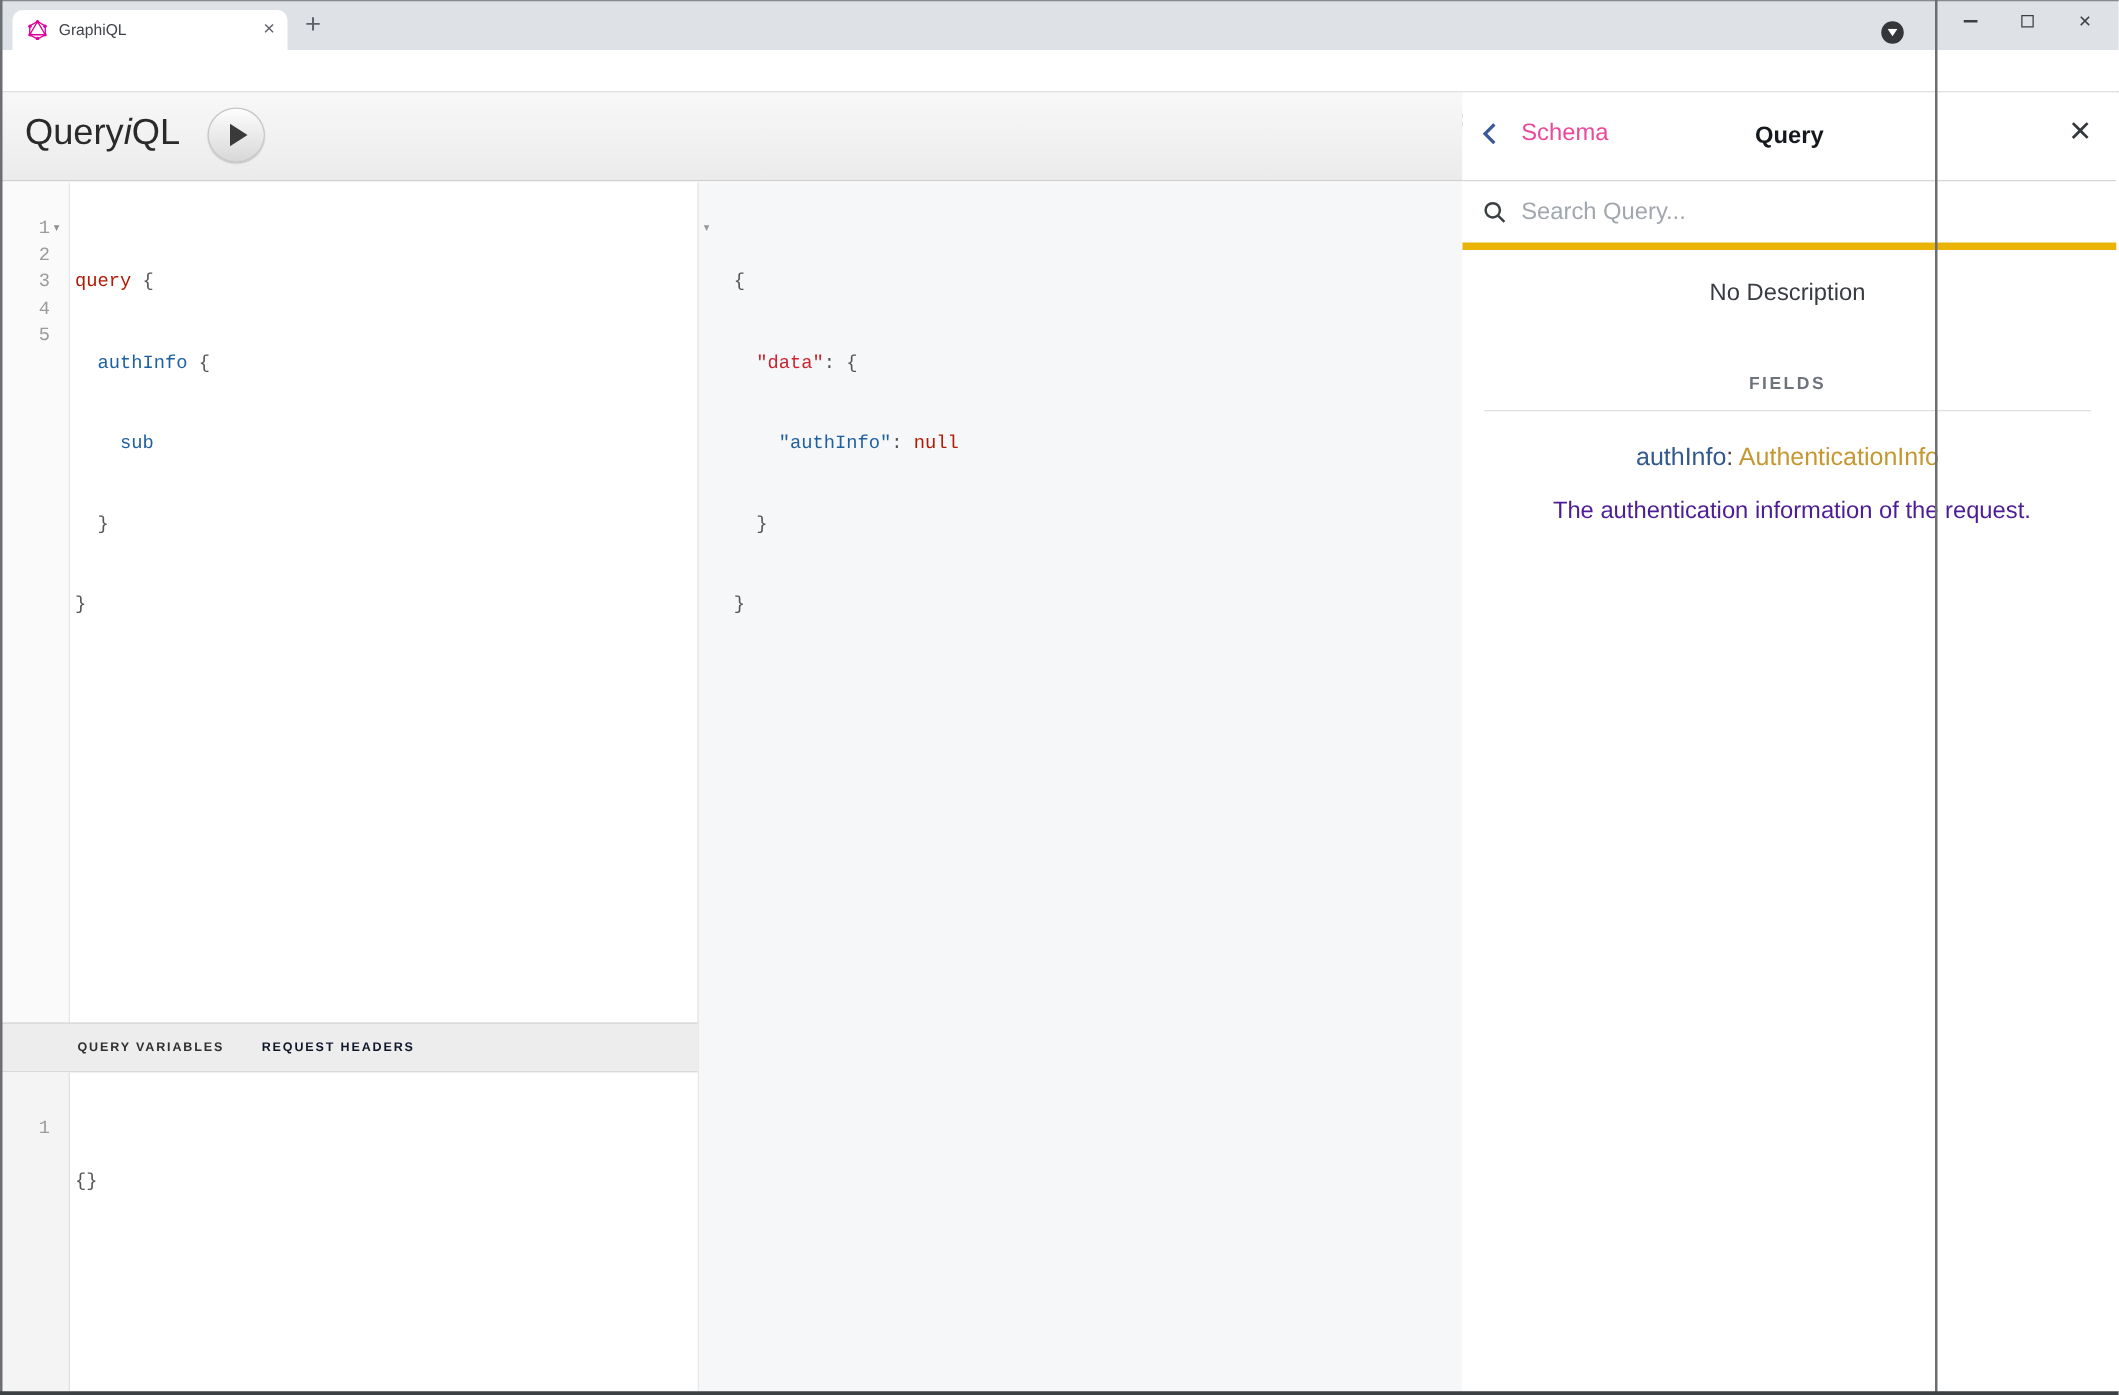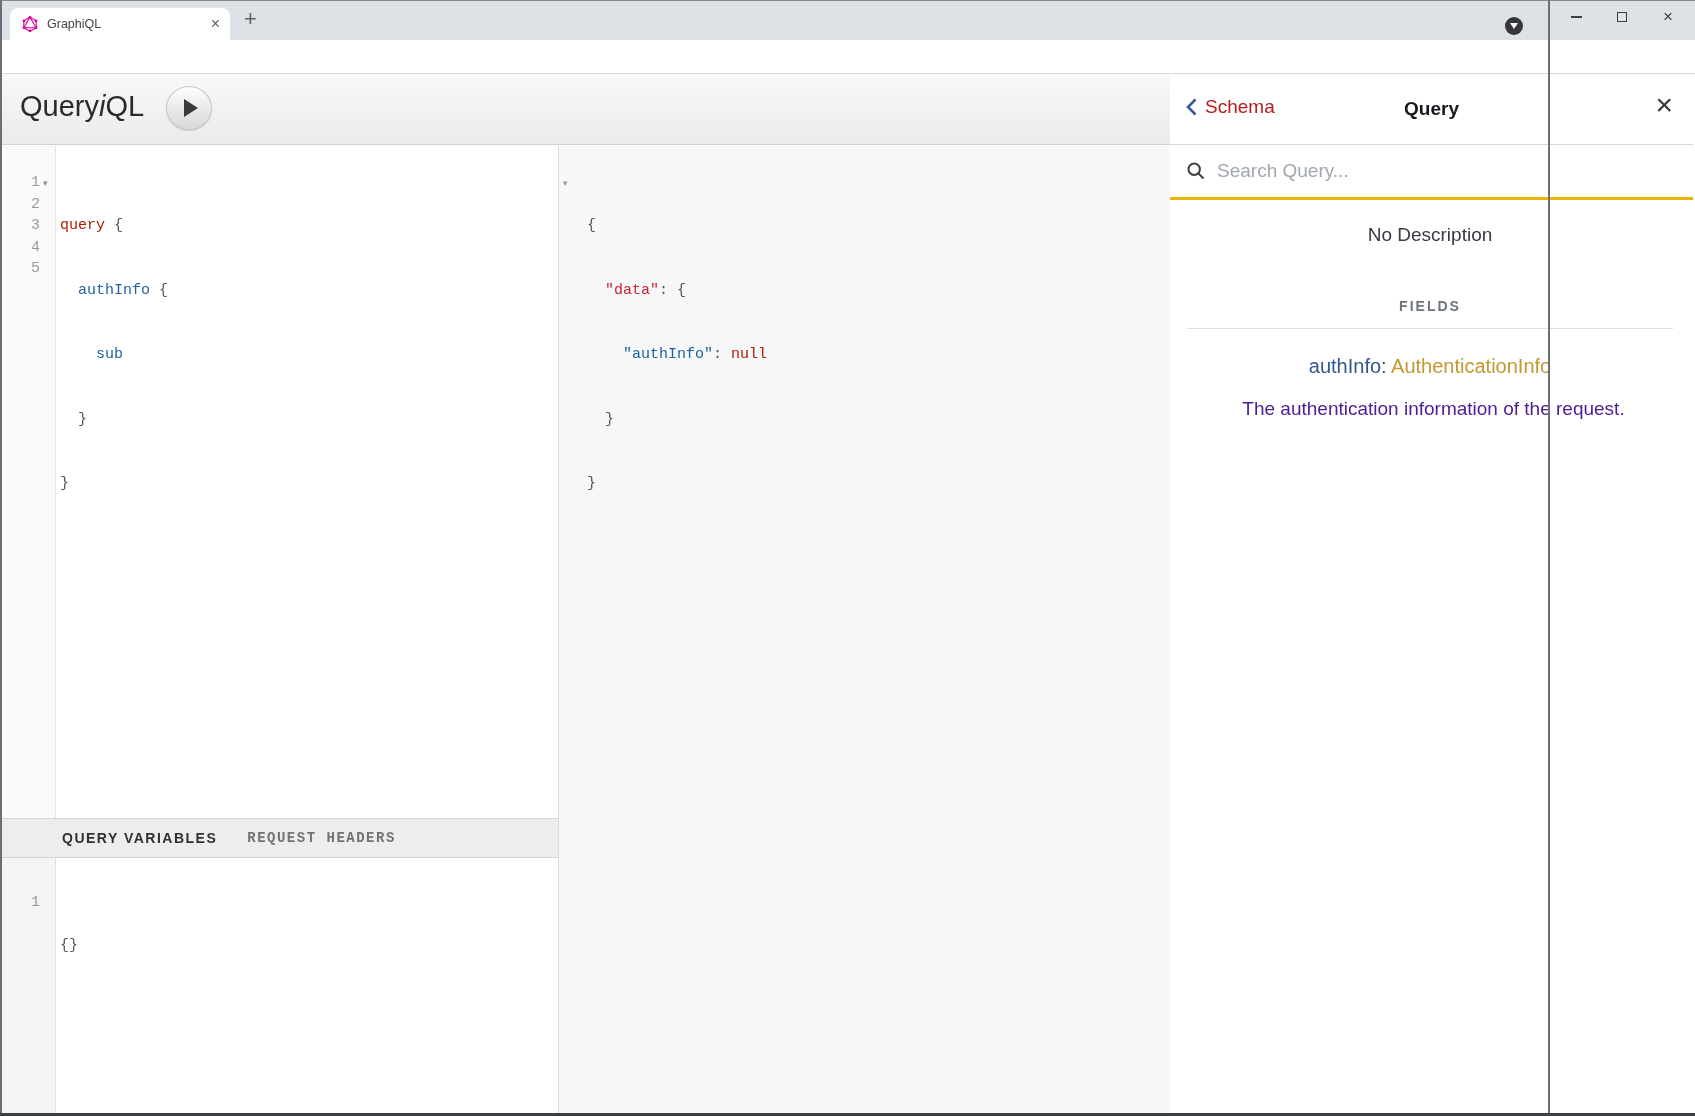--- a/index.html
+++ b/index.html
@@ -84,37 +84,37 @@
 
   .result-pane { position:absolute; left:559px; top:146px; width:611px; height:967px; background:#f6f7f8; }
   .result-fold { position:absolute; left:4px; top:32px; font-size:9px; color:#999;
                  font-family:"DejaVu Sans", sans-serif; }
   .result-code { position:absolute; left:28px; top:26px; }
 
   
   .var-titlebar { position:absolute; left:0; top:818px; width:558px; height:40px; background:#ededed;
                   border-top:1px solid #d4d4d4; border-bottom:1px solid #d4d4d4;
                   display:flex; align-items:center; padding-left:62px; }
-  .var-tab { font-size:14px; font-weight:bold; letter-spacing:1.5px; }
+  .var-tab { font-size:10px; font-weight:bold; letter-spacing:1.5px; }
   .var-tab.active { color:#303030; }
-  .var-tab.inactive { color:#737373; margin-left:30px;font-family:Liberation Mono, monospace; }
+  .var-tab.inactive { color:#0f172a; margin-left:30px; }
   .var-pane { position:absolute; left:0; top:858px; width:558px; height:255px; background:#fff; }
   .var-gutter { position:absolute; left:0; top:0; width:56px; height:100%; background:#f4f4f4;
                 border-right:1px solid #e0e0e0; padding-top:34px; }
   .var-code { position:absolute; left:60px; top:34px; }
 
   
   .docs { position:absolute; left:1170px; top:74px; width:523px; height:1039px; background:#fff; }
   .docs-header { position:relative; height:71px; border-bottom:1px solid #d6d6d6; }
-  .docs-back { position:absolute; left:16px; top:22px; display:flex; align-items:center; gap:8px;
-               color:#b91c1c; font-size:19px; }
+  .docs-back { position:absolute; left:16px; top:22px; display:flex; align-items:center; gap:20px;
+               color:#ec4899; font-size:19px; }
   .docs-title { position:absolute; left:0; right:0; top:24px; text-align:center;
                 font-size:19px; font-weight:bold; color:#15181d; }
   .docs-close { position:absolute; right:20px; top:14px; font-size:30px; font-weight:300; color:#33373c; }
-  .docs-search { position:relative; height:55px; border-bottom:3px solid #eab308;
+  .docs-search { position:relative; height:55px; border-bottom:6px solid #eab308;
                  display:flex; align-items:center; padding-left:17px; }
   .docs-search input { border:none; outline:none; background:transparent; font-size:19px;
                        color:#333; margin-left:12px; width:420px;
                        font-family:"Liberation Sans", sans-serif; }
   .docs-search input::placeholder { color:#a2a7ad; opacity:1; }
   .docs-body { padding:24px 20px 0 17px;text-align:center; }
   .no-desc { font-size:19px; color:#383c42; }
   .fields-heading { margin-top:52px; font-size:14px; font-weight:bold; letter-spacing:2px; color:#6e747c; }
   .fields-rule { margin-top:14px; height:1px; background:#e0e0e0; }
   .field-row { margin-top:26px; font-size:20px; }

